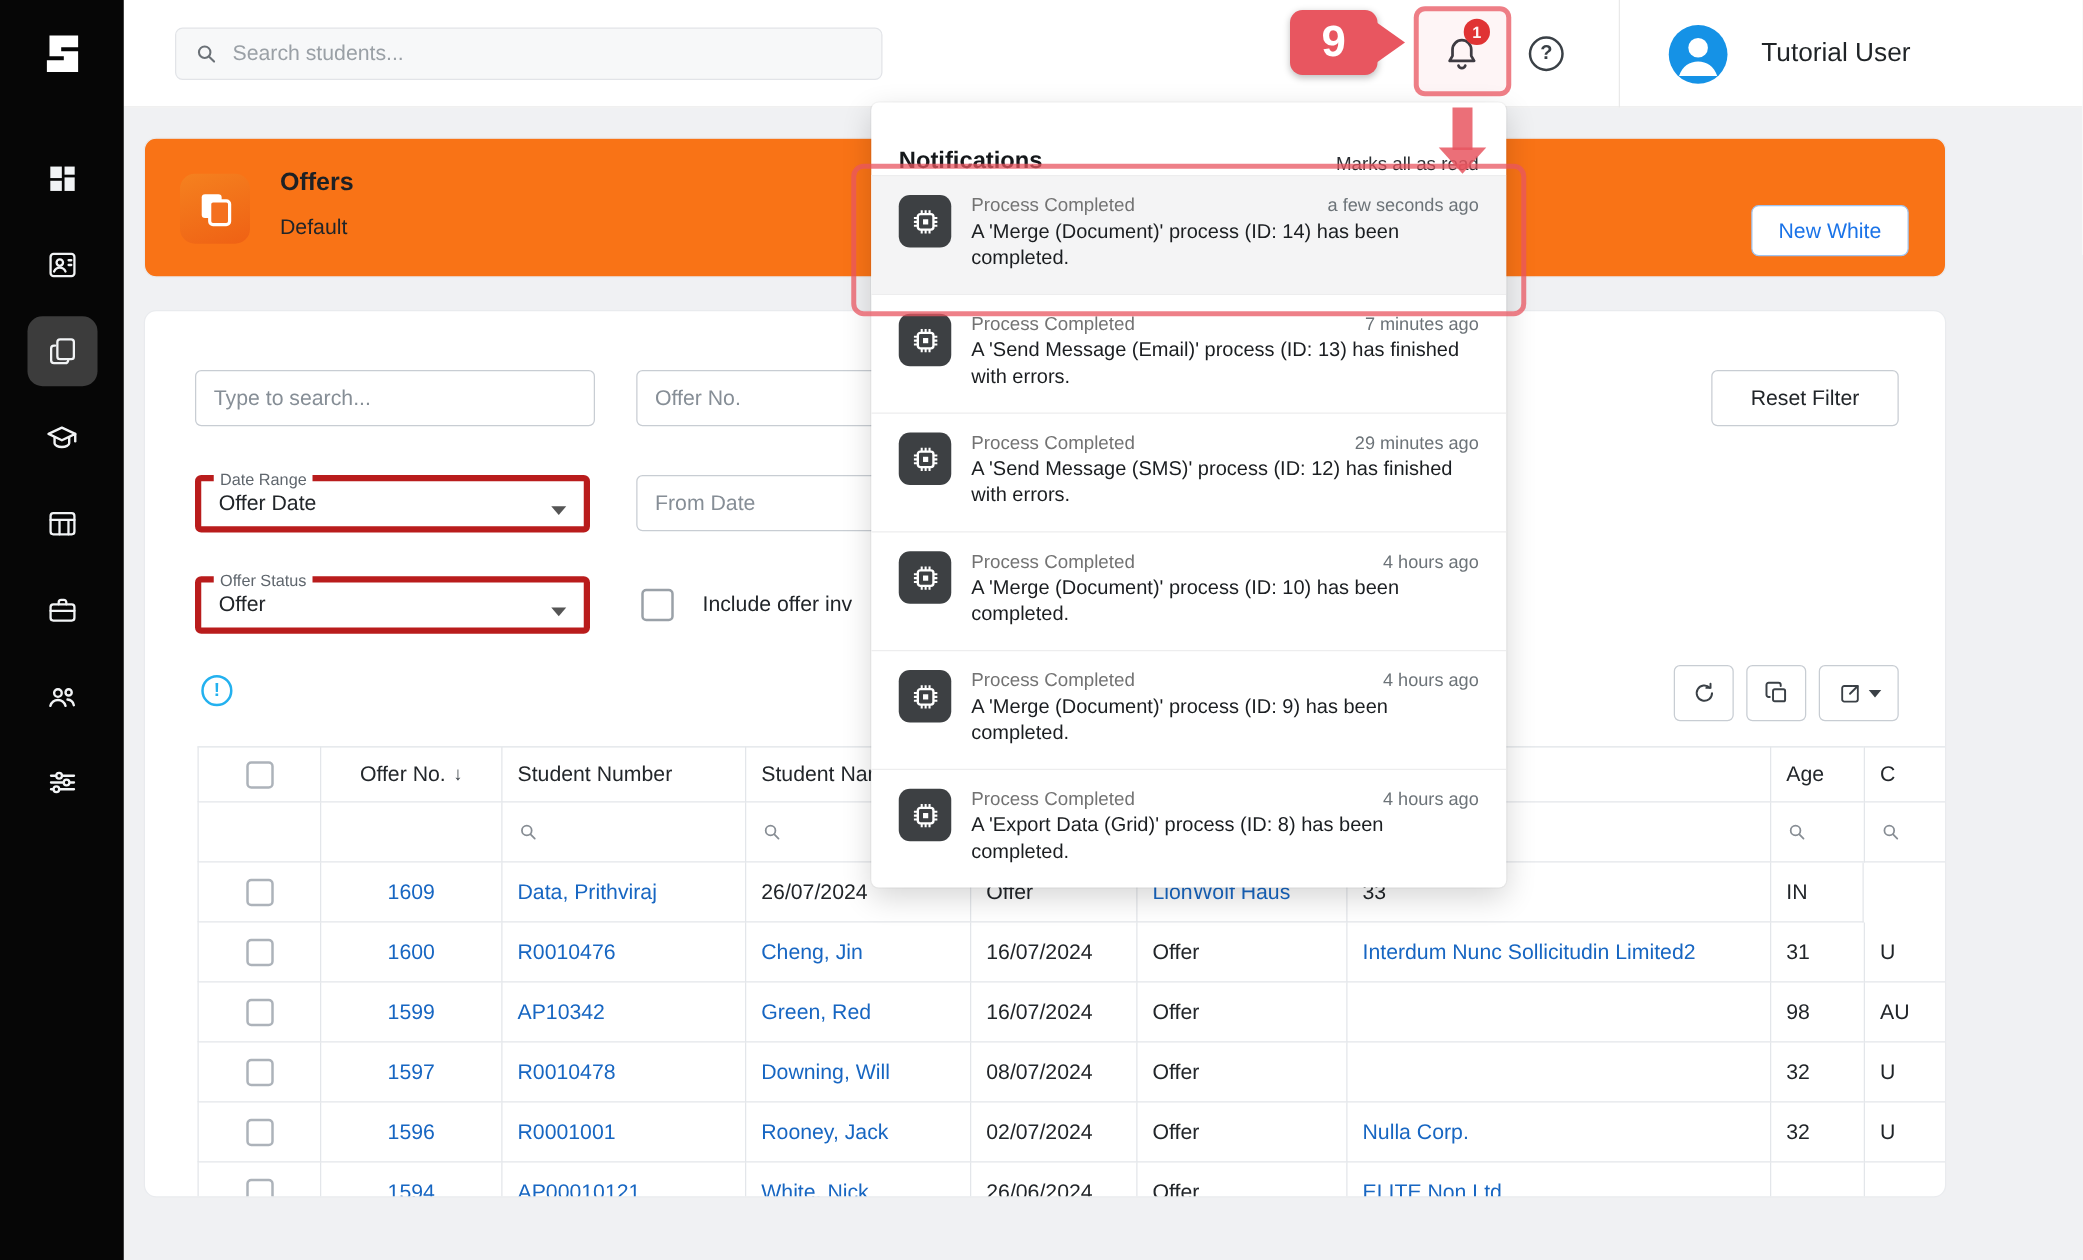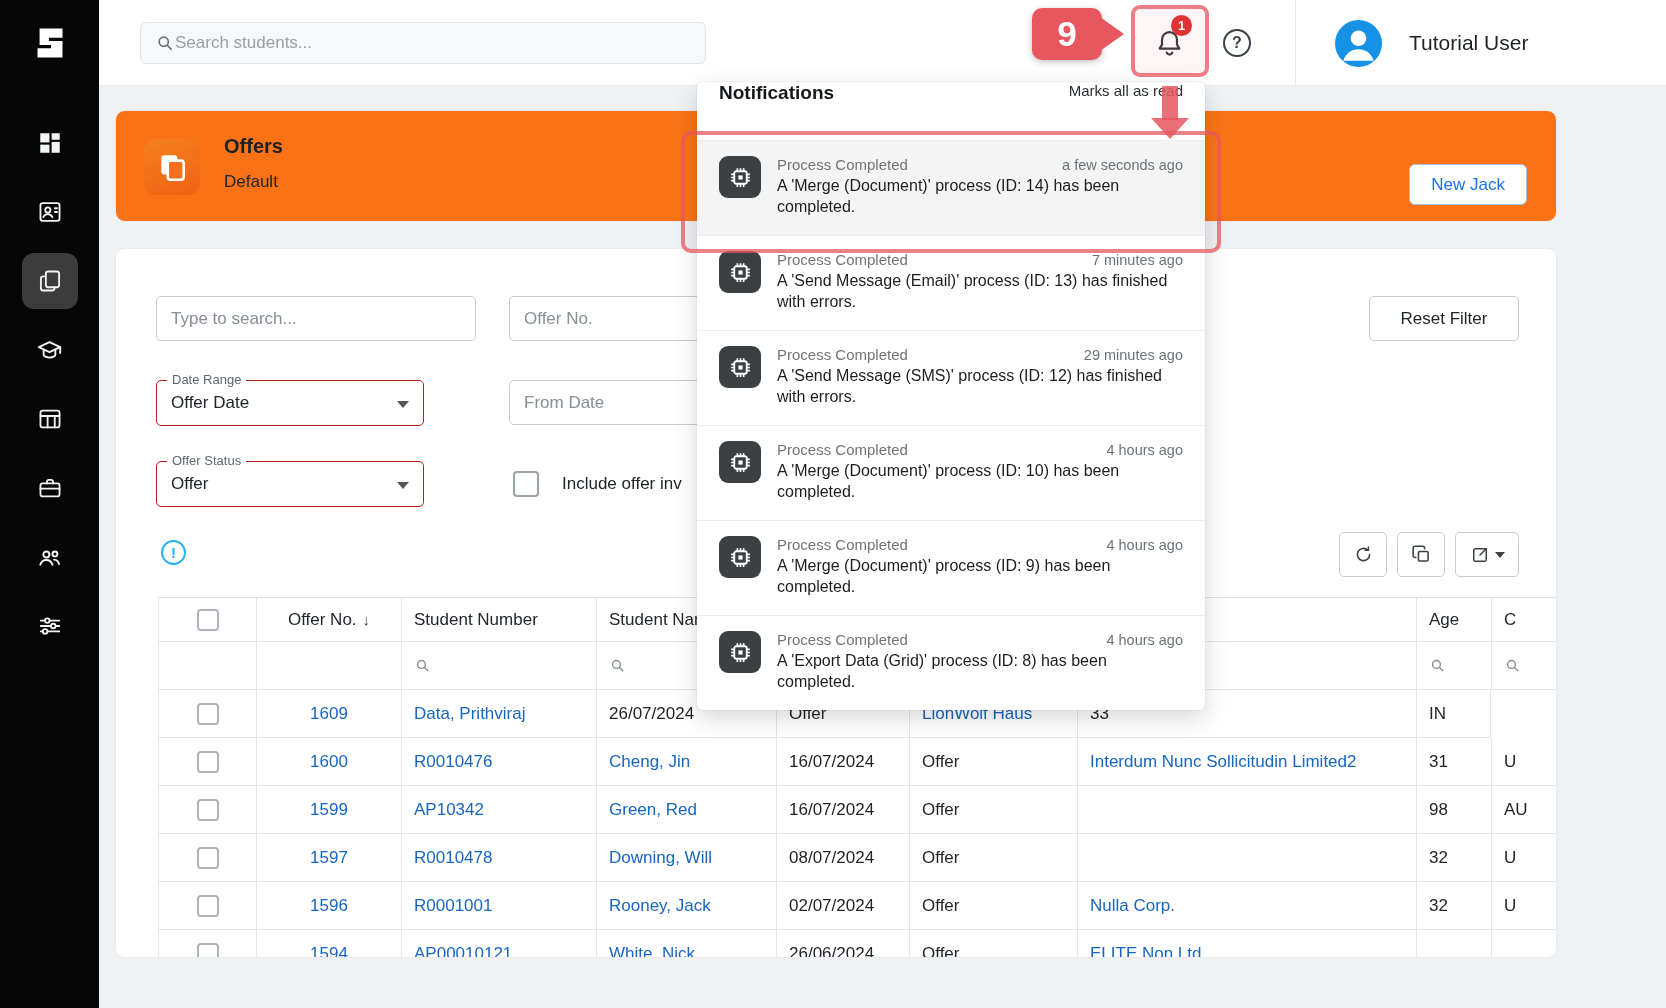--- a/index.html
+++ b/index.html
@@ -9,21 +9,21 @@
   
   .sidebar{position:absolute;left:0;top:0;width:99px;height:1008px;background:#060606;z-index:10}
   .logo{height:86px;display:flex;align-items:center;justify-content:center;cursor:pointer}
   .nav{display:flex;flex-direction:column;align-items:center;padding-top:29px}
   .nav-item{width:56px;height:56px;border-radius:12px;display:flex;align-items:center;justify-content:center;margin-bottom:13px;cursor:pointer}
   .nav-item.active{background:#3c3c3c}
   .nav-item svg{stroke:#f1f3f5;fill:none;stroke-width:1.7;stroke-linecap:round;stroke-linejoin:round}
 
   
   .topbar{position:absolute;left:99px;top:0;width:1567px;height:86px;background:#fff;border-bottom:1px solid #ececec;z-index:5}
-  .search-box{position:absolute;left:41px;top:22px;width:566px;height:42px;background:#f7f8f9;border:1px solid #e2e4e8;border-radius:6px;display:flex;align-items:center;padding:16px 14px;}
+  .search-box{position:absolute;left:41px;top:22px;width:566px;height:42px;background:#f7f8f9;border:1px solid #e2e4e8;border-radius:6px;display:flex;align-items:center;padding:16px 14px;gap:11px}
   .search-box input{border:none;outline:none;background:transparent;font-size:17px;flex:1;color:#212529;font-family:inherit}
   .search-box input::placeholder{color:#9aa0a6}
   .bell-btn{position:absolute;left:1046px;top:18px;width:48px;height:50px;display:flex;align-items:center;justify-content:center;cursor:pointer}
   .badge{position:absolute;top:-3px;right:1px;min-width:21px;height:21px;border-radius:11px;background:#e03131;color:#fff;font-size:13px;font-weight:700;display:flex;align-items:center;justify-content:center;padding:0 5px}
   .help-btn{position:absolute;left:1122px;top:27px;width:32px;height:32px;display:flex;align-items:center;justify-content:center;cursor:pointer}
   .help-circle{width:28px;height:28px;border-radius:50%;border:2px solid #3a4046;display:flex;align-items:center;justify-content:center;font-weight:700;font-size:16px;color:#3a4046}
   .topbar-divider{position:absolute;left:1196px;top:0;width:1px;height:86px;background:#e9e9e9}
   .user-menu{position:absolute;left:1225px;top:0;height:86px;display:flex;align-items:center;gap:27px;cursor:pointer;padding-left:11px}
   .avatar{width:47px;height:47px;border-radius:50%;background:#1592e6;display:flex;align-items:center;justify-content:flex-end;flex-direction:column;overflow:hidden}
   .user-name{font-size:21px;color:#1f2326}
@@ -35,21 +35,21 @@
   .offers-sub{position:absolute;left:108px;top:61px;font-size:17px;color:#212529}
   .new-offer-btn{position:absolute;right:29px;top:53px;height:41px;padding:0 21px;background:#fff;border:1px solid #9fc3ef;border-radius:6px;color:#1a73e8;font-size:17px;display:flex;align-items:center;cursor:pointer;font-family:inherit}
 
   
   .main-card{position:absolute;left:115px;top:248px;width:1442px;height:710px;background:#fff;border:1px solid #e9ebee;border-radius:10px;overflow:hidden;z-index:1}
   .text-input{position:absolute;height:45px;border:1px solid #c8cdd3;border-radius:5px;padding:0 14px;font-size:17px;color:#212529;outline:none;background:#fff;font-family:inherit}
   .text-input::placeholder{color:#868e96}
   .inp-grid-search{left:40px;top:47px;width:320px}
   .inp-offerno{left:393px;top:47px;width:320px}
   .reset-btn{position:absolute;left:1253px;top:47px;width:150px;height:45px;background:#fff;border:1px solid #c8cdd3;border-radius:5px;font-size:17px;color:#212529;cursor:pointer;font-family:inherit}
-  .select-field{position:absolute;width:268px;height:46px;border:1px solid #b91c1c;border-radius:5px;background:#fff;cursor:pointer}
+  .select-field{position:absolute;width:316px;height:46px;border:5px solid #b91c1c;border-radius:5px;background:#fff;cursor:pointer}
   .select-field .flabel{position:absolute;top:-9px;left:10px;background:#fff;padding:0 5px;font-size:13px;color:#5f666d}
   .select-field .fvalue{position:absolute;left:14px;top:0;height:100%;display:flex;align-items:center;font-size:17px;color:#212529}
   .select-field .caret{position:absolute;right:14px;top:20px;width:0;height:0;border-left:6px solid transparent;border-right:6px solid transparent;border-top:7px solid #555}
   .sel-daterange{left:40px;top:131px}
   .inp-fromdate{left:393px;top:131px;width:320px}
   .sel-status{left:40px;top:212px}
   .checkbox{position:absolute;width:26px;height:26px;border:2px solid #9aa1a8;border-radius:4px;background:#fff;cursor:pointer}
   .cb-include{left:397px;top:222px}
   .cb-label{position:absolute;left:446px;top:212px;height:46px;display:flex;align-items:center;font-size:17px;white-space:nowrap}
   .info-icon{position:absolute;left:45px;top:291px;width:25px;height:25px;border-radius:50%;border:2px solid #23b1ef;color:#23b1ef;display:flex;align-items:center;justify-content:center;font-weight:700;font-size:15px;cursor:pointer}
@@ -68,21 +68,21 @@
   .grid-head .cell{height:45px;border-top:1px solid #dfe3e7;color:#23272b}
   .grid-filter .cell{height:48px}
   .grid-data .cell{height:48px;color:#212529}
   .cell.center{justify-content:center}
   .g-cb{width:22px;height:22px;border:2px solid #adb3ba;border-radius:4px;background:#fff;cursor:pointer}
   a.glink{color:#1766c2;text-decoration:none;cursor:pointer}
   .sort-arrow{margin-left:6px;color:#3a4046;font-size:15px}
 
   
   .notif-panel{position:absolute;left:697px;top:82px;width:508px;height:628px;background:#fff;border-radius:6px;box-shadow:0 8px 24px rgba(0,0,0,.16),0 0 0 1px rgba(0,0,0,.03);z-index:50;overflow:hidden}
-  .notif-header{height:58px;display:flex;align-items:flex-start;justify-content:space-between;padding:0 22px}
+  .notif-header{height:58px;display:flex;align-items:flex-end;justify-content:space-between;padding:0 22px}
   .notif-title{font-size:19px;font-weight:700;color:#15181b}
   .mark-all{font-size:15px;color:#2b2f33;cursor:pointer}
   .notif-item{display:flex;height:95px;padding:15px 22px 0;border-top:1px solid #ededee;cursor:pointer}
   .notif-item.unread{background:#f4f4f5}
   .notif-ico{width:42px;height:42px;border-radius:9px;background:#3d4043;flex:none;display:flex;align-items:center;justify-content:center}
   .notif-body{margin-left:16px;flex:1;min-width:0}
   .notif-row1{display:flex;justify-content:space-between;align-items:baseline}
   .notif-item-title{font-size:15px;font-weight:400;color:#737373}
   .notif-time{font-size:14.5px;color:#6c7378;flex:none;margin-left:24px}
   .notif-msg{font-size:16px;color:#1b1e21;margin-top:3px;line-height:1.3;white-space:normal}
@@ -199,21 +199,21 @@
 
 <section class="offers-card">
   <div class="offers-icon">
     <svg viewBox="0 0 32 32" width="34" height="34">
       <rect x="6" y="5" width="15" height="18" rx="2.5" fill="#fff"></rect>
       <rect x="12" y="10" width="15" height="18" rx="2.5" fill="#f4701f" stroke="#fff" stroke-width="2.4"></rect>
     </svg>
   </div>
   <div class="offers-title">Offers</div>
   <div class="offers-sub">Default</div>
-  <button class="new-offer-btn">New Jack</button>
+  <button class="new-offer-btn">New White</button>
 </section>
 
 <section class="main-card">
   <input class="text-input inp-grid-search" placeholder="Type to search..." style="">
   <input class="text-input inp-offerno" placeholder="Offer No." style="">
   <button class="reset-btn">Reset Filter</button>
 
   <div class="select-field sel-daterange">
     <span class="flabel">Date Range</span>
     <span class="fvalue">Offer Date</span>

